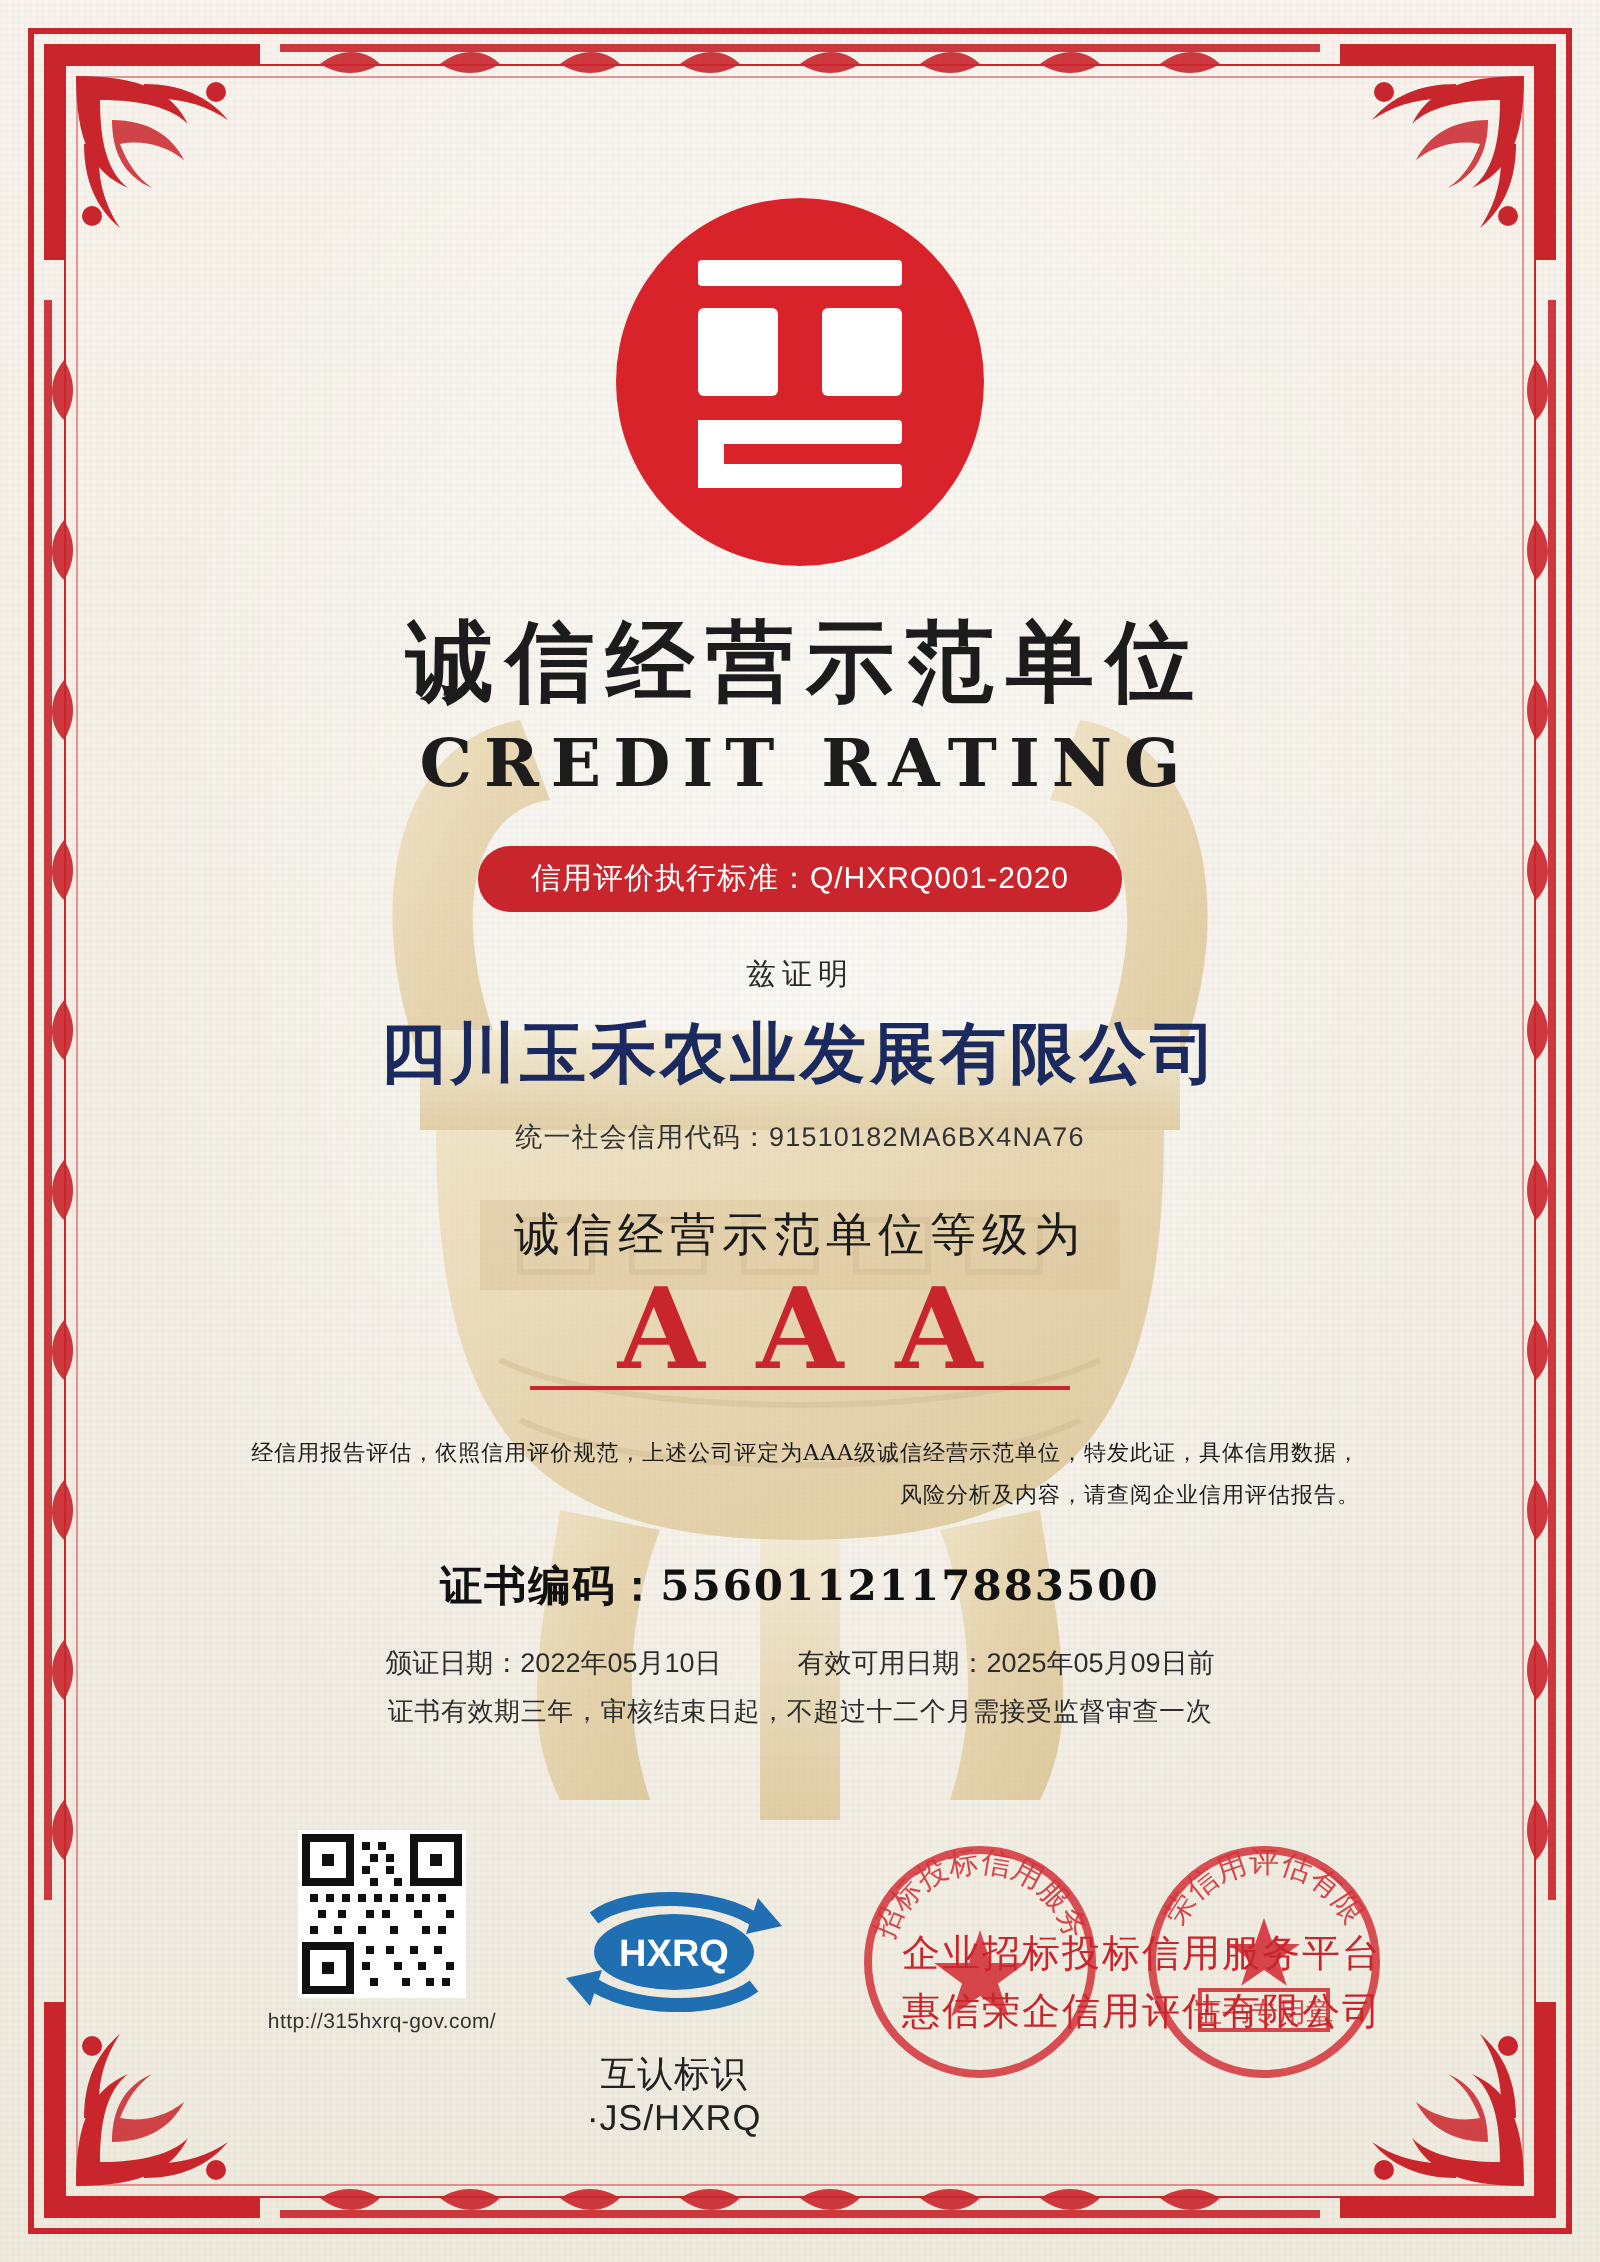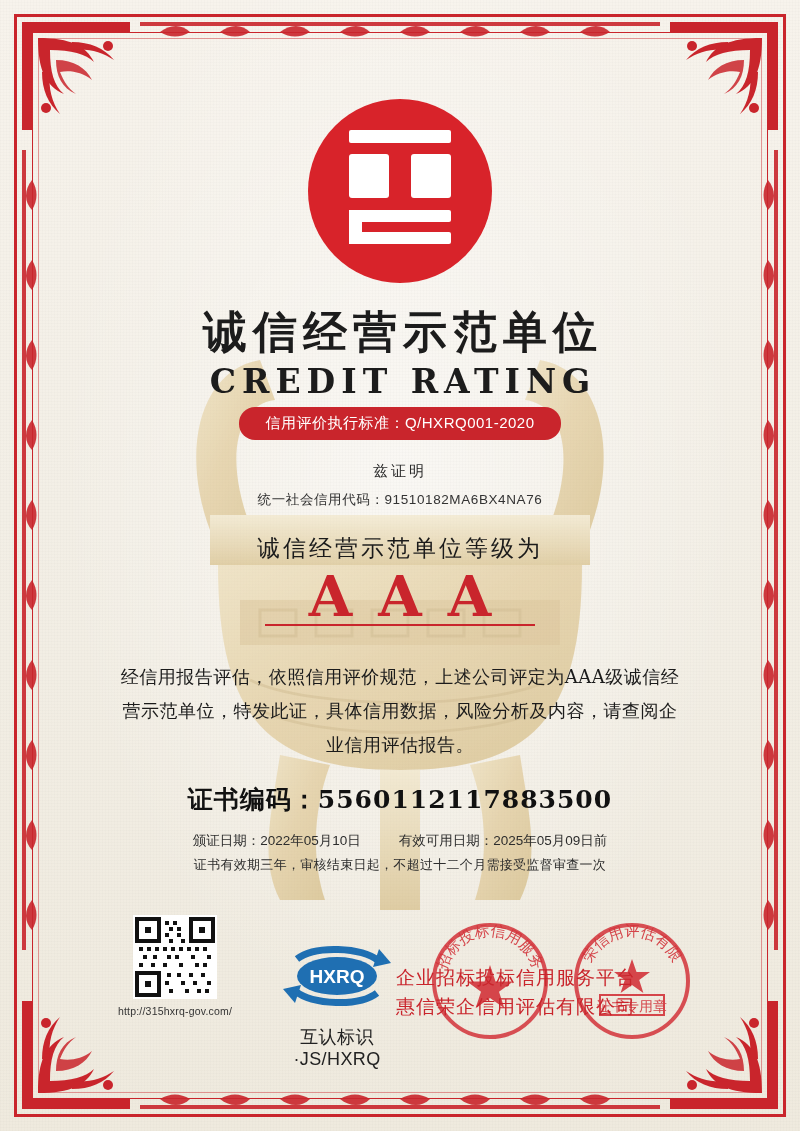--- a/index.html
+++ b/index.html
@@ -116,21 +116,21 @@
     margin-top: 6px;
     font-family: "DejaVu Serif", serif;
     font-size: 33px;
     font-weight: bold;
     letter-spacing: 6px;
     color: #1c1c1c;
     text-indent: 6px;
   }
 
   .standard-bar {
-    margin-top: 6px;
+    margin-top: 22px;
     background: #c9252c;
     color: #fff;
     font-size: 15px;
     letter-spacing: 0.5px;
     padding: 7px 26px;
     border-radius: 16px;
     font-family: "Liberation Sans", sans-serif;
   }
 
   .hereby {
@@ -175,34 +175,34 @@
     line-height: 1.1;
   }
   .grade-underline {
     width: 270px;
     height: 2px;
     background: #c9252c;
     margin-top: -4px;
   }
 
   .body-text {
-    margin-top: 34px;
+    margin-top: 22px;
     width: 560px;
-    text-align: center;
-    font-family: "DejaVu Serif", serif;
-    font-size: 18px;
+    text-align: right;
+    font-family: "DejaVu Serif", serif;
+    font-size: 11px;
     line-height: 1.9;
     color: #1b1b1b;
     letter-spacing: 0.5px;
   }
 
   .cert-no {
     margin-top: 20px;
     font-family: "DejaVu Serif", serif;
-    font-size: 25px;
+    font-size: 21px;
     font-weight: bold;
     color: #111;
     letter-spacing: 1px;
   }
 
   .dates-row {
     margin-top: 16px;
     display: flex;
     gap: 38px;
     font-size: 13.5px;
@@ -217,21 +217,21 @@
 
   
   .footer {
     position: absolute;
     left: 0; right: 0;
     bottom: 56px;
     height: 160px;
   }
   .qr-block {
     position: absolute;
-    left: 110px;
+    left: 126px;
     top: 0;
     width: 130px;
     text-align: center;
   }
   .qr-img { width: 84px; height: 84px; margin: 0 auto; display: block; }
   .qr-url {
     margin-top: 6px;
     font-size: 10.5px;
     color: #333;
     letter-spacing: 0.2px;
@@ -265,21 +265,21 @@
     height: 124px;
   }
   .stamp.left { left: 8px; top: 4px; }
   .stamp.right { left: 150px; top: 4px; }
 
   .org-lines {
     position: absolute;
     left: 396px;
     top: 48px;
     width: 350px;
-    text-align: left;
+    text-align: center;
     font-family: "DejaVu Serif", serif;
     font-size: 19px;
     color: #c9252c;
     line-height: 1.55;
     letter-spacing: 1px;
   }
 </style>
 </head>
 <body>
 
@@ -456,20 +456,21 @@
         <rect x="44" y="114" width="13" height="34"></rect>
       </g>
     </svg>
 
     <div class="title-cn">诚信经营示范单位</div>
     <div class="title-en">CREDIT RATING</div>
 
     <div class="standard-bar">信用评价执行标准：Q/HXRQ001-2020</div>
 
     <div class="hereby">兹证明</div>
+    <div class="company-name">四川玉禾农业发展有限公司</div>
     <div class="uscc">统一社会信用代码：91510182MA6BX4NA76</div>
 
     <div class="grade-label">诚信经营示范单位等级为</div>
     <div class="grade-value">AAA</div>
     <div class="grade-underline"></div>
 
     <div class="body-text">经信用报告评估，依照信用评价规范，上述公司评定为AAA级诚信经营示范单位，特发此证，具体信用数据，风险分析及内容，请查阅企业信用评估报告。</div>
 
     <div class="cert-no">证书编码：5560112117883500</div>
 

